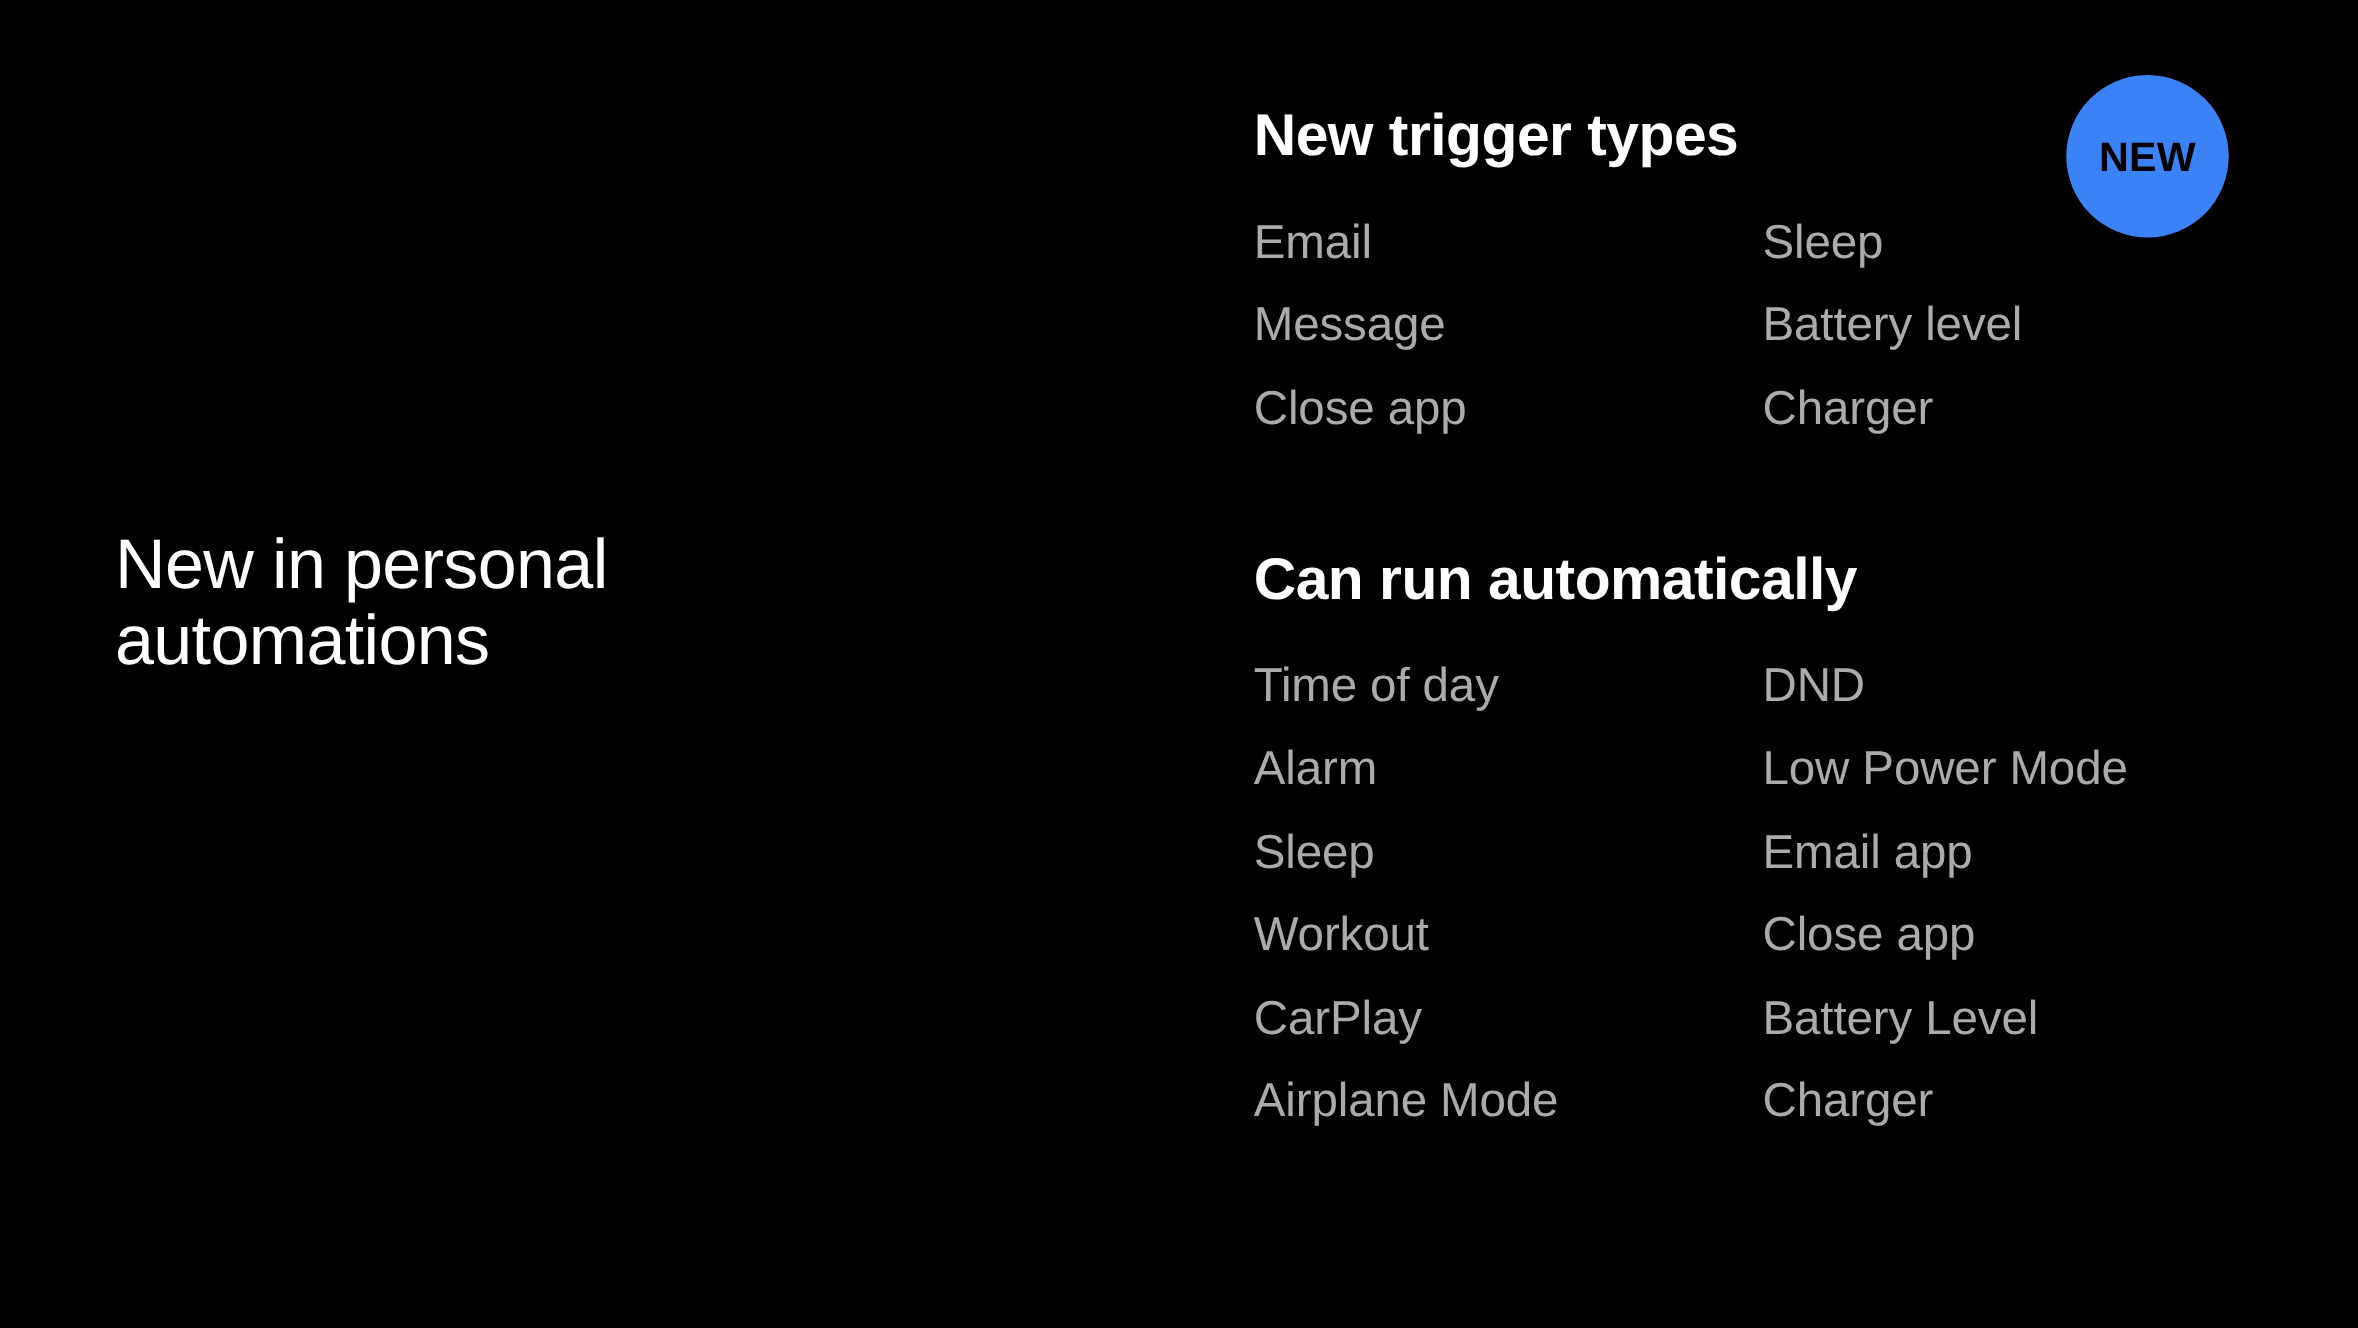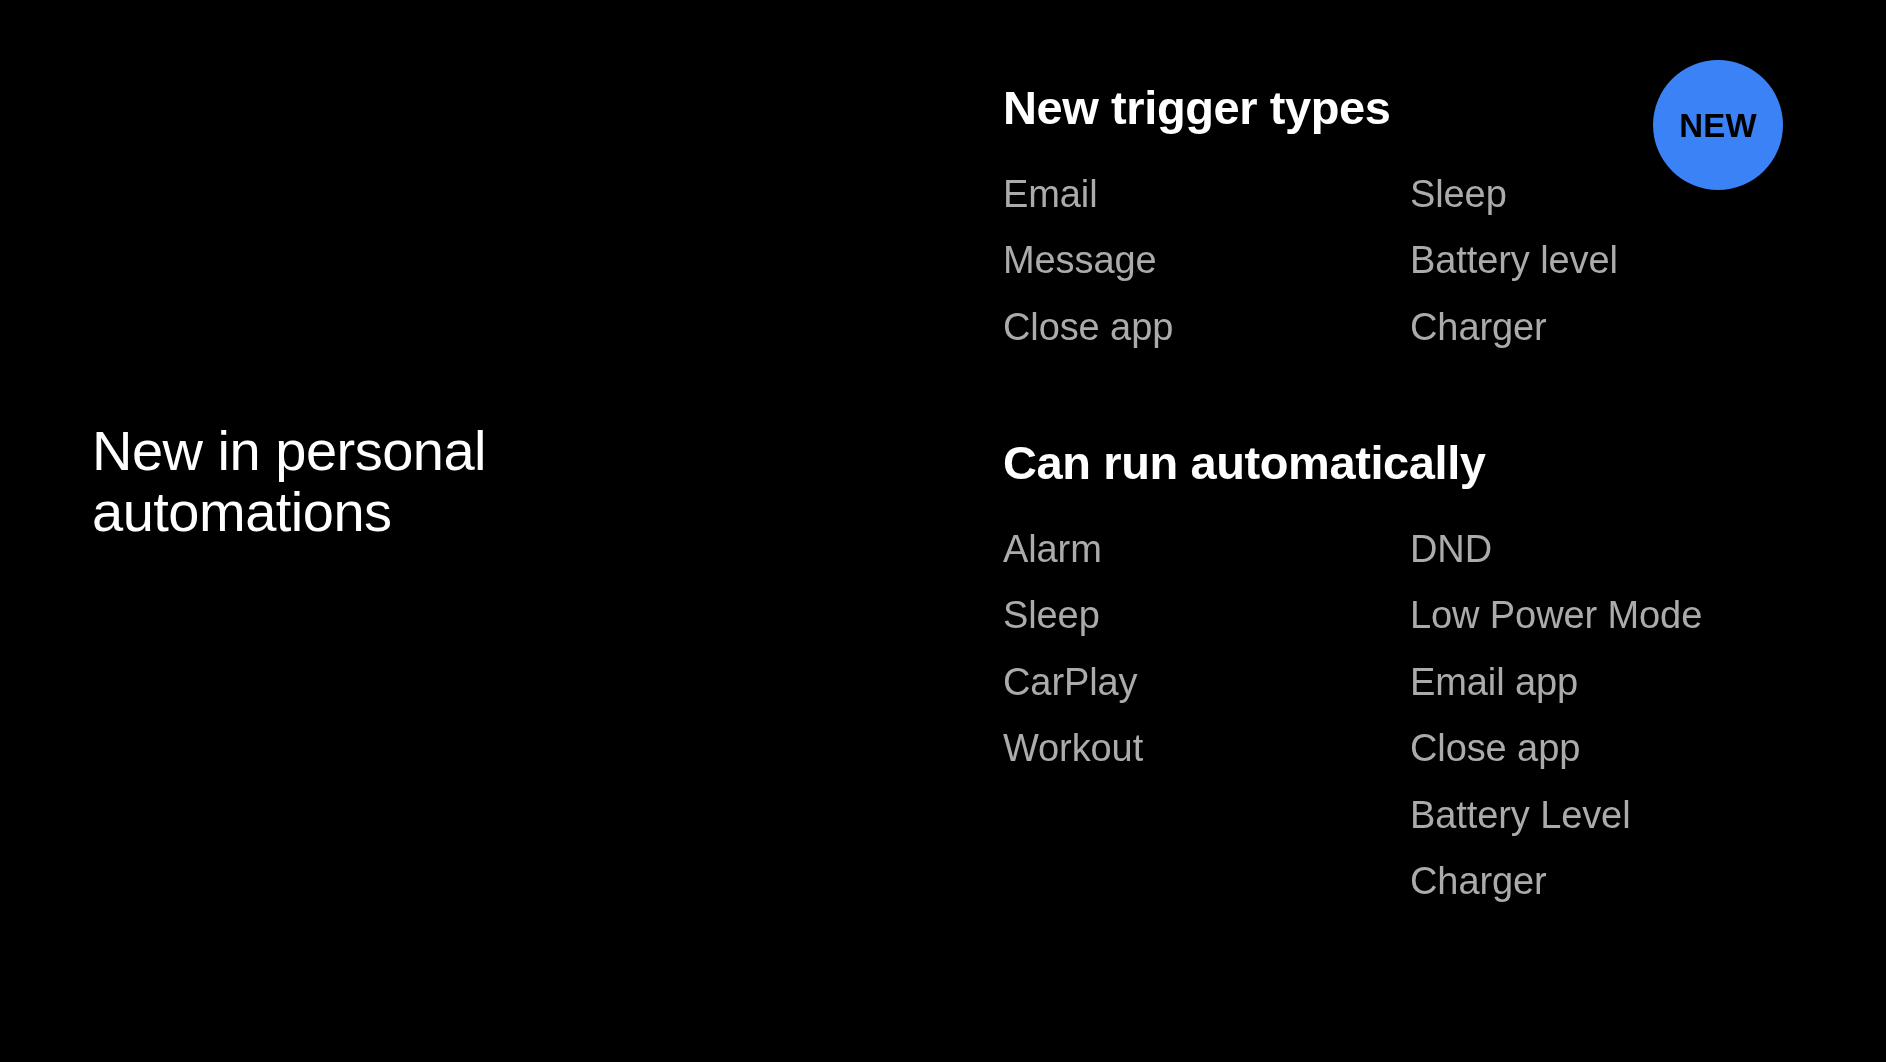--- a/index.html
+++ b/index.html
@@ -136,24 +136,26 @@
     </div>
 
     <div class="badge">
       <span class="badge-label">NEW</span>
     </div>
 
     <div class="section section-2">
       <h2 class="section-heading">Can run automatically</h2>
       <div class="col-wrap">
         <div class="col col-left">
+          <div class="item">Time of day</div>
           <div class="item">Alarm</div>
           <div class="item">Sleep</div>
+          <div class="item">Workout</div>
           <div class="item">CarPlay</div>
-          <div class="item">Workout</div>
+          <div class="item">Airplane Mode</div>
         </div>
         <div class="col col-right">
           <div class="item">DND</div>
           <div class="item">Low Power Mode</div>
           <div class="item">Email app</div>
           <div class="item">Close app</div>
           <div class="item">Battery Level</div>
           <div class="item">Charger</div>
         </div>
       </div>

